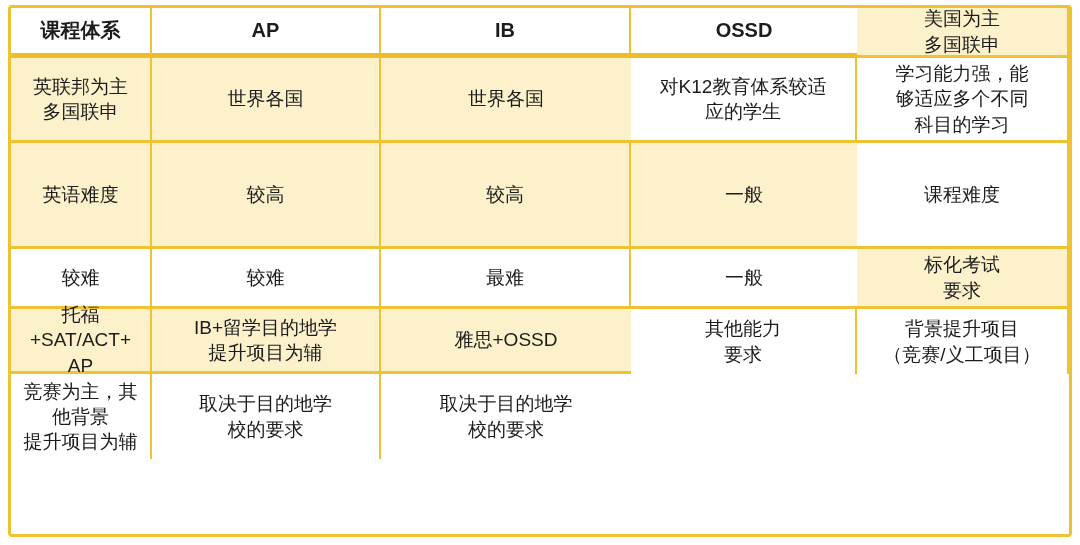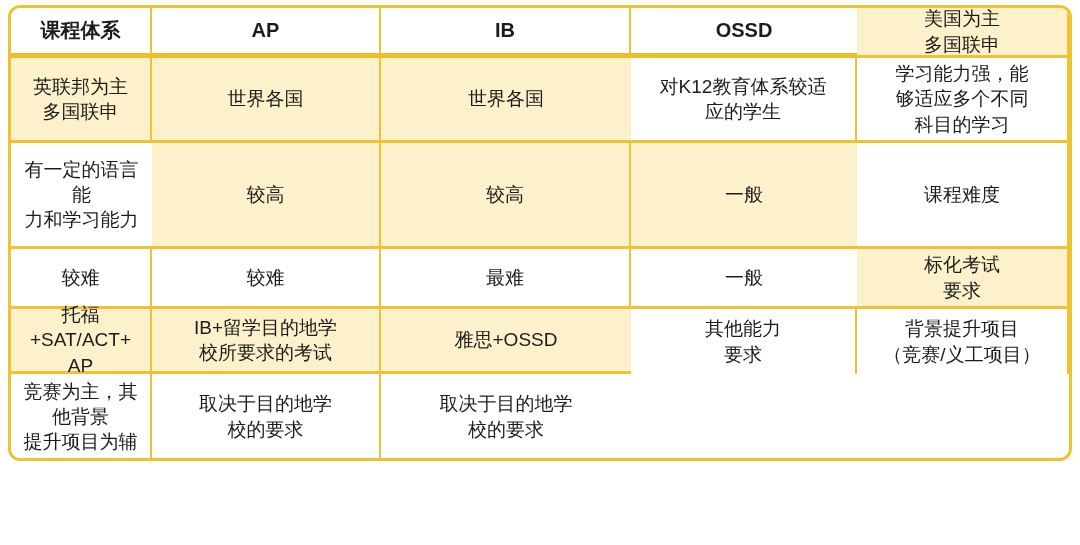--- a/index.html
+++ b/index.html
@@ -15,24 +15,24 @@
     width: 1080px;
     height: 545px;
     background: #ffffff;
     overflow: hidden;
   }
   .tbl {
     position: absolute;
     left: 8px;
     top: 5px;
     width: 1064px;
-    height: 456px;
+    height: 532px;
     box-sizing: border-box;
     border: 3px solid #edc233;
-    border-radius: 12px;
+    border-radius: 4px;
     overflow: hidden;
     display: grid;
     grid-template-columns: 141px 229px 250px 226px 1fr;
     grid-template-rows: 50px 85px 106px 60px 65px 85px 1fr;
     background: #ffffff;
   }
   .cell {
     box-sizing: border-box;
     border-right: 2px solid #edc233;
     border-bottom: 3px solid #edc233;
@@ -72,39 +72,38 @@
     <div class="cell shade">英联邦为主
 多国联申</div>
     <div class="cell shade">世界各国</div>
     <div class="cell shade last-col">世界各国</div>
 
     <div class="cell">对K12教育体系较适
 应的学生</div>
     <div class="cell">学习能力强，能
 够适应多个不同
 科目的学习</div>
-    <div class="cell last-col">有一定的语言能
-力和学习能力</div>
 
+    <div class="cell shade">英语难度</div>
     <div class="cell shade">较高</div>
     <div class="cell shade">较高</div>
     <div class="cell shade last-col">一般</div>
 
     <div class="cell">课程难度</div>
     <div class="cell">较难</div>
     <div class="cell">较难</div>
     <div class="cell">最难</div>
     <div class="cell last-col">一般</div>
 
     <div class="cell shade">标化考试
 要求</div>
     <div class="cell shade">托福+SAT/ACT+
 AP</div>
     <div class="cell shade">IB+留学目的地学
-校所要求的考试</div>
+提升项目为辅</div>
     <div class="cell shade last-col">雅思+OSSD</div>
 
     <div class="cell last-row">其他能力
 要求</div>
     <div class="cell last-row">背景提升项目
 （竞赛/义工项目）</div>
     <div class="cell last-row">竞赛为主，其他背景
 提升项目为辅</div>
     <div class="cell last-row">取决于目的地学
 校的要求</div>

